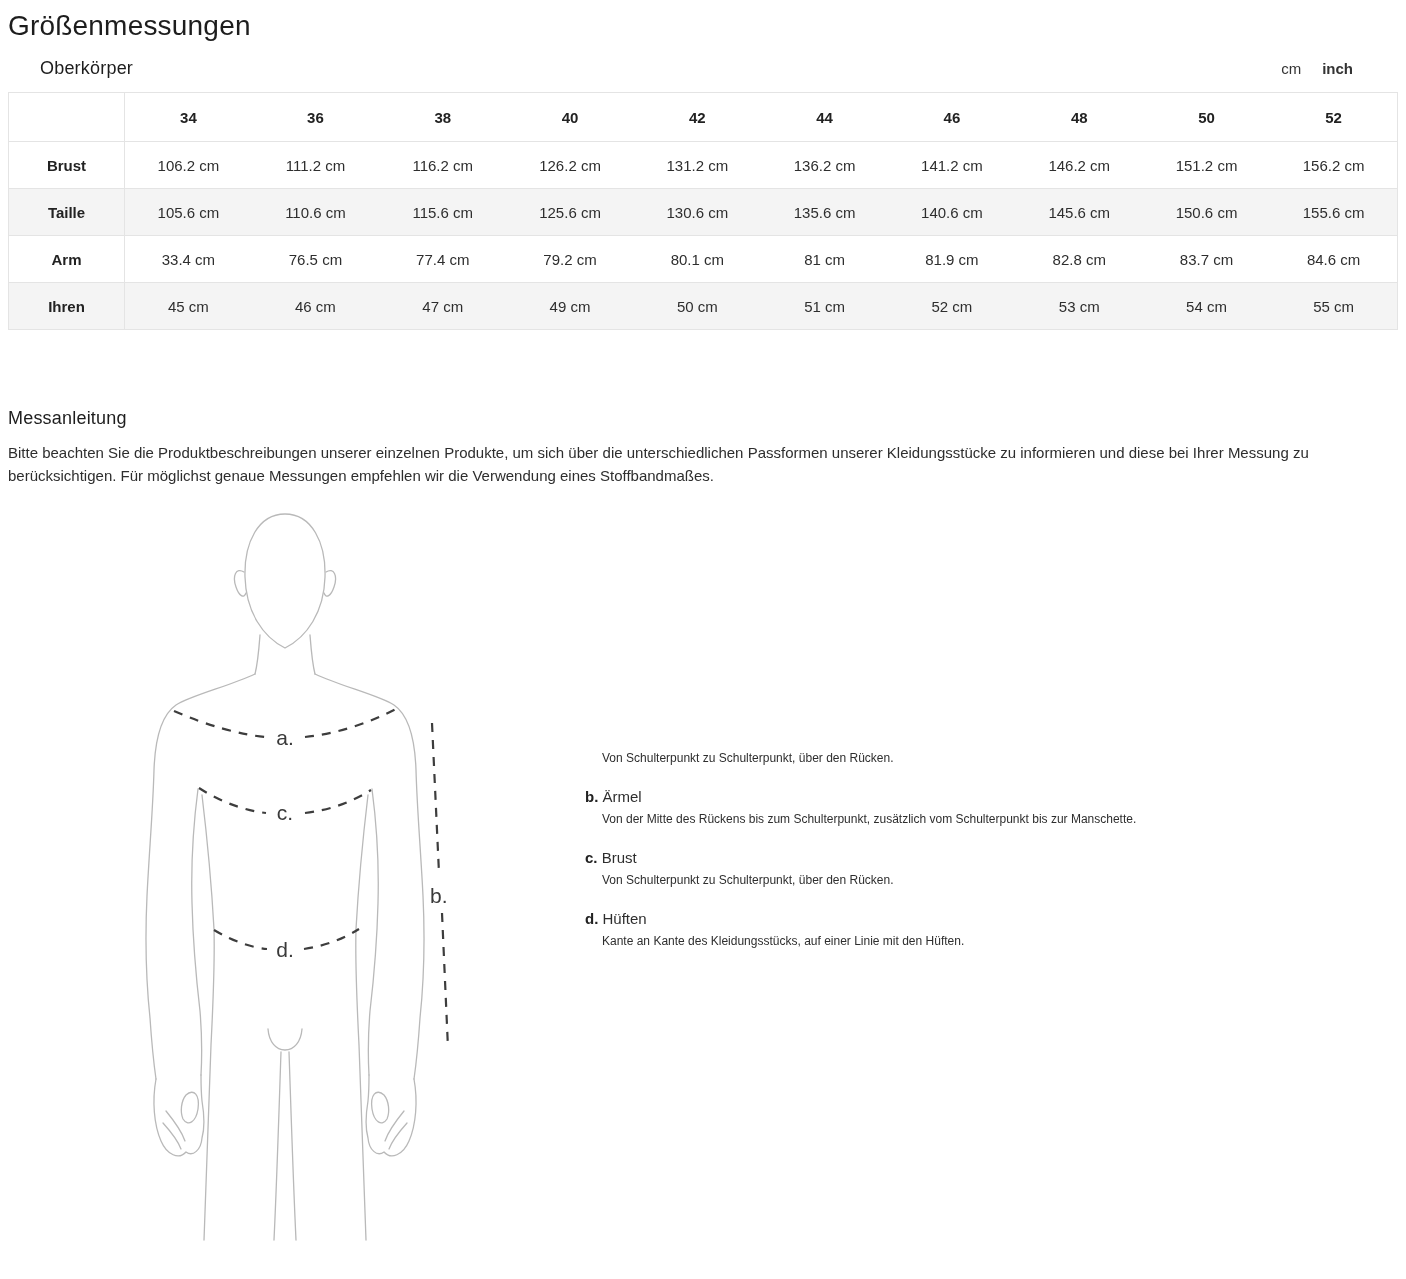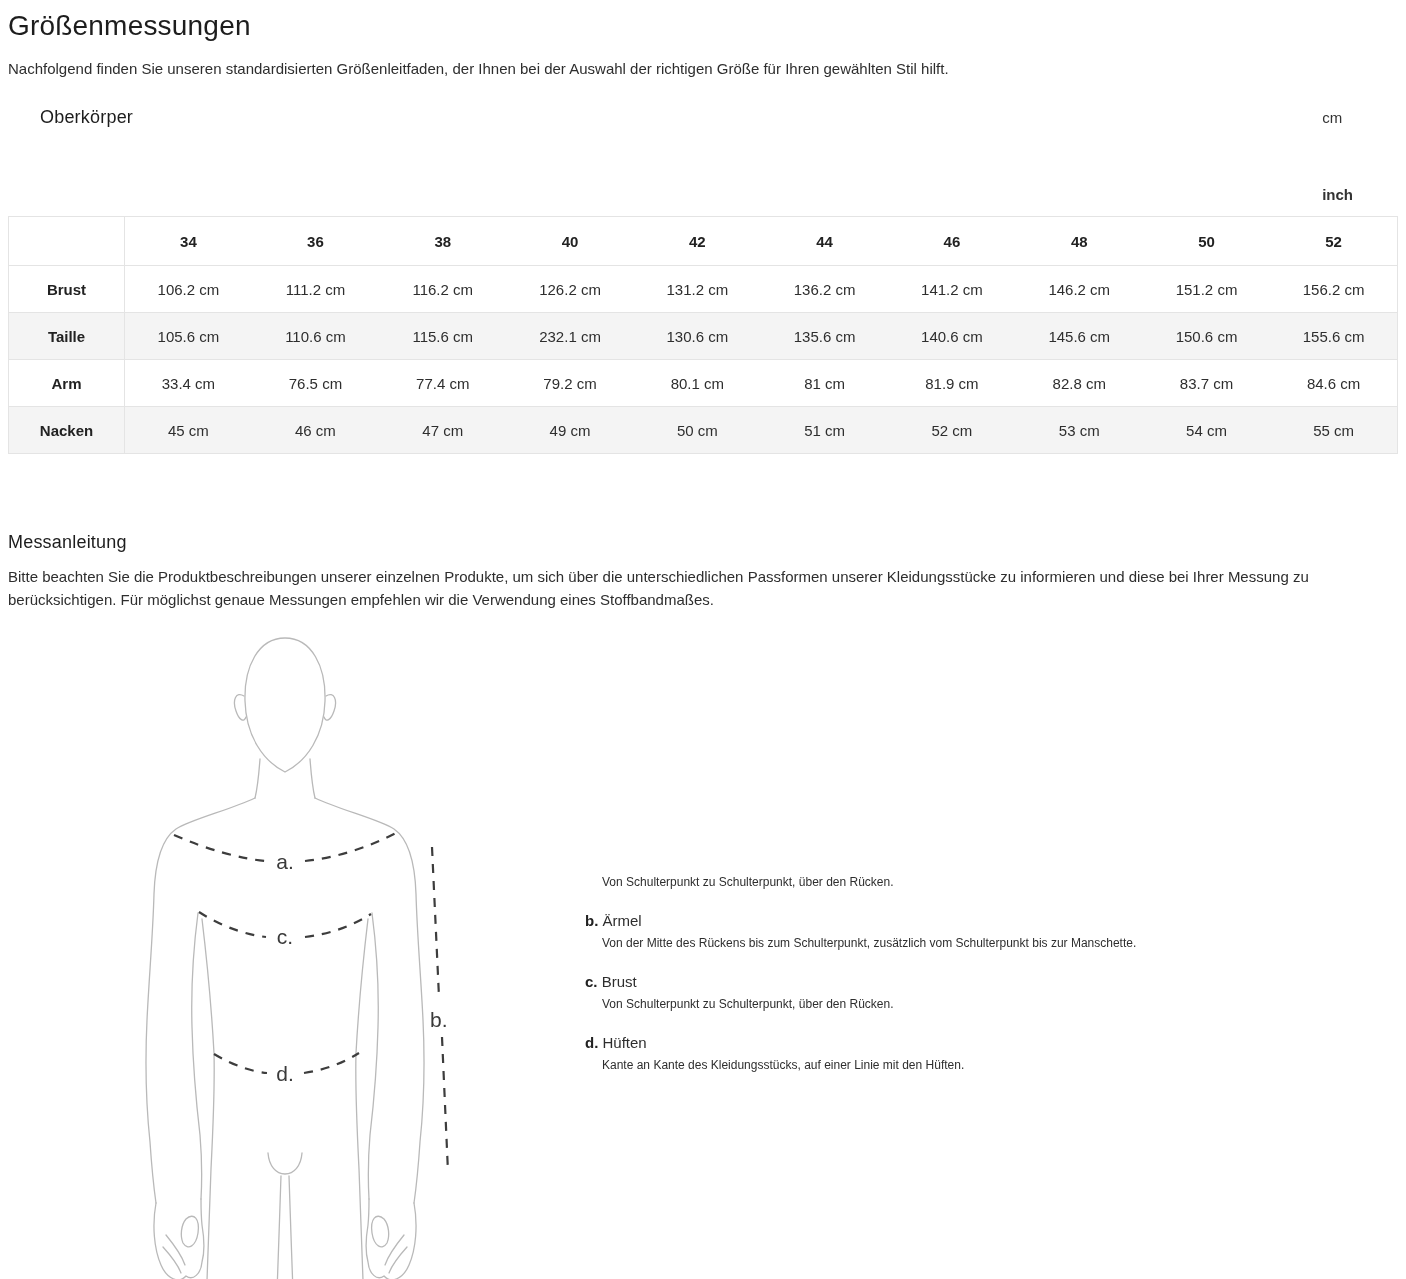--- a/index.html
+++ b/index.html
@@ -34,21 +34,21 @@
     padding-right: 45px;
     margin-bottom: 13px;
     margin-left: 32px;
   }
   .section-title {
     font-size: 18px;
     font-weight: 500;
     color: #1d1d1d;
     letter-spacing: 0.2px;
   }
-  .unit-toggle { display: flex; gap: 60px; flex-direction: column; }
+  .unit-toggle { display: flex; gap: 21px; }
   .unit-toggle span {
     font-size: 15px;
     color: #333333;
     cursor: pointer;
     font-weight: bold;
   }
   .unit-toggle span.active { font-weight: 500; }
 
   table.size-table {
     width: 100%;
@@ -136,21 +136,20 @@
     font-family: "Liberation Sans", sans-serif;
     font-size: 21px;
   }
 </style>
 </head>
 <body>
 
 <div class="container">
 
   <h1 class="page-title">Größenmessungen</h1>
-  <p class="intro-text">Nachfolgend finden Sie unseren standardisierten Größenleitfaden, der Ihnen bei der Auswahl der richtigen Größe für Ihren gewählten Stil hilft.</p>
 
   <div class="section-head">
     <div class="section-title">Oberkörper</div>
     <div class="unit-toggle">
       <span class="active">cm</span>
       <span>inch</span>
     </div>
   </div>
 
   <table class="size-table">
@@ -181,21 +180,21 @@
           <td>141.2 cm</td>
           <td>146.2 cm</td>
           <td>151.2 cm</td>
           <td>156.2 cm</td>
         </tr>
         <tr>
           <td class="label-col">Taille</td>
           <td>105.6 cm</td>
           <td>110.6 cm</td>
           <td>115.6 cm</td>
-          <td>232.1 cm</td>
+          <td>125.6 cm</td>
           <td>130.6 cm</td>
           <td>135.6 cm</td>
           <td>140.6 cm</td>
           <td>145.6 cm</td>
           <td>150.6 cm</td>
           <td>155.6 cm</td>
         </tr>
         <tr>
           <td class="label-col">Arm</td>
           <td>33.4 cm</td>
@@ -203,21 +202,21 @@
           <td>77.4 cm</td>
           <td>79.2 cm</td>
           <td>80.1 cm</td>
           <td>81 cm</td>
           <td>81.9 cm</td>
           <td>82.8 cm</td>
           <td>83.7 cm</td>
           <td>84.6 cm</td>
         </tr>
         <tr>
-          <td class="label-col">Nacken</td>
+          <td class="label-col">Ihren</td>
           <td>45 cm</td>
           <td>46 cm</td>
           <td>47 cm</td>
           <td>49 cm</td>
           <td>50 cm</td>
           <td>51 cm</td>
           <td>52 cm</td>
           <td>53 cm</td>
           <td>54 cm</td>
           <td>55 cm</td>

